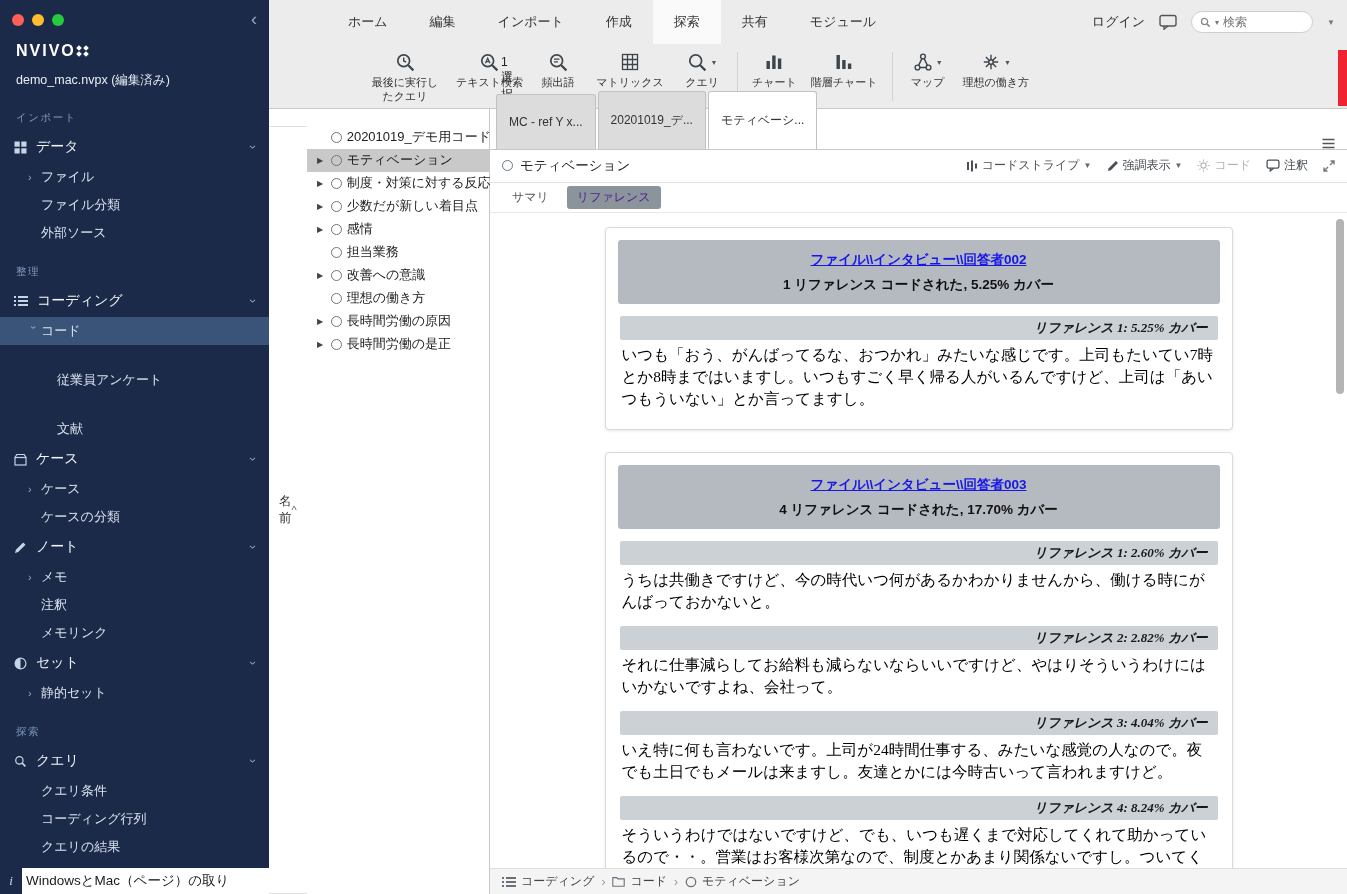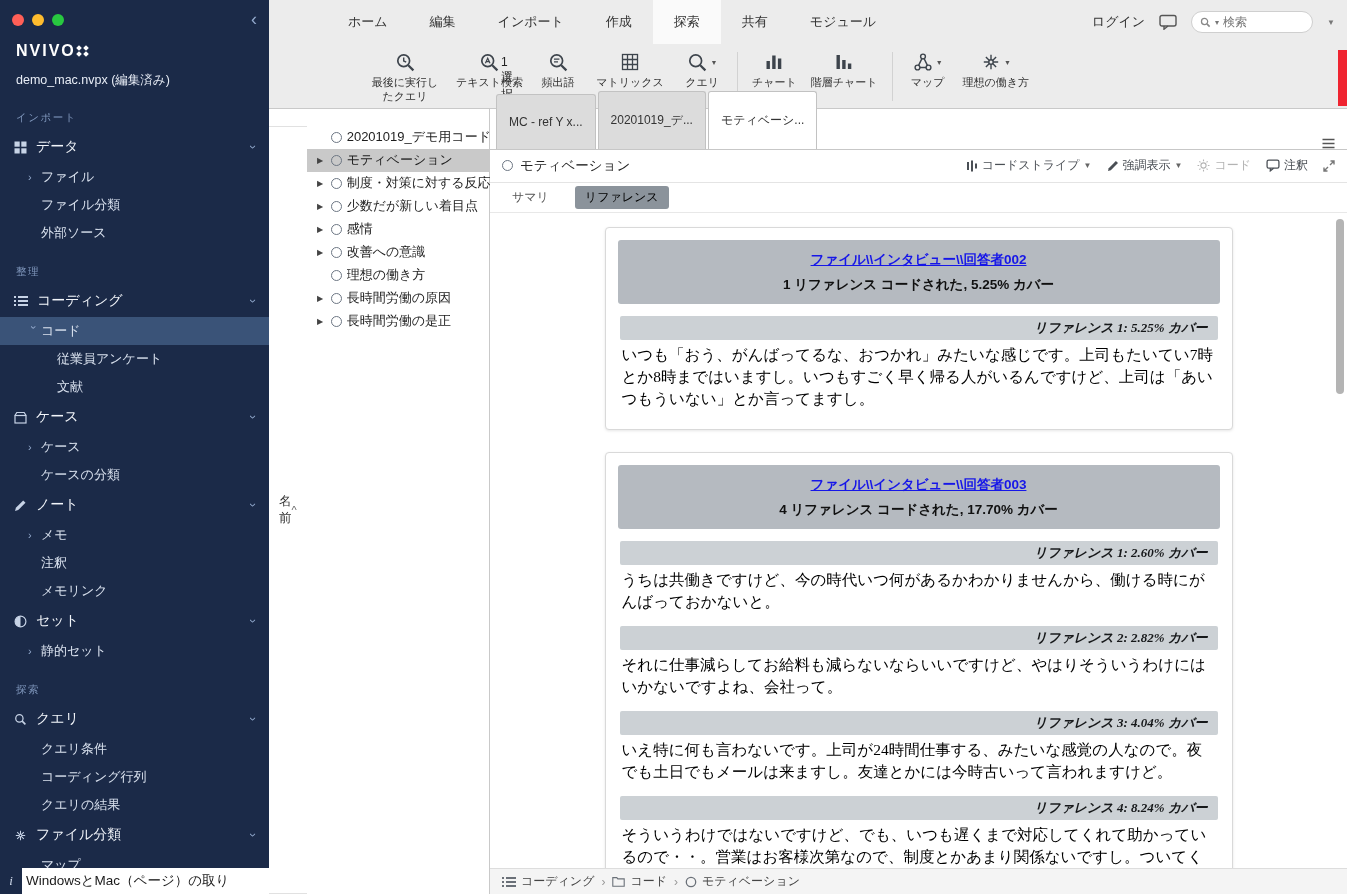--- a/index.html
+++ b/index.html
@@ -16,21 +16,21 @@
   .logo-text{font-size:16px;letter-spacing:2px;color:#fff;font-weight:bold;}
   .logo-spark{display:grid;grid-template-columns:5px 5px;grid-gap:2px;}
   .logo-spark i{width:4px;height:4px;background:#fff;transform:rotate(45deg);display:block;}
   .project{padding:12px 0 0 16px;font-size:12.5px;color:#e8edf6;}
   .sections{flex:1;overflow:hidden;padding-top:4px;}
   .section-label{font-size:10.5px;color:#7e95ba;letter-spacing:1.5px;padding:18px 16px 6px;}
   .group-row{display:flex;align-items:center;gap:9px;padding:7px 14px;font-size:14px;color:#f2f5fa;cursor:default;}
   .gicon{display:flex;align-items:center;color:#c7d3e6;}
   .gchev{margin-left:auto;color:#8fa6c9;font-size:12px;display:inline-block;transform:rotate(90deg);}
   .item-row{display:flex;align-items:center;padding:5px 10px 5px 28px;font-size:13px;color:#d9e1ee;}
-  .item-row.indent2{padding-left:44px;}
+  .item-row.indent2{padding-left:44px;margin-top:21px;}
   .item-row.selected{background:#3a5378;}
   .ichev{width:13px;color:#93a9cc;font-size:11px;display:inline-block;}
   .ichev.open{transform:rotate(90deg);width:11px;margin-right:2px;}
   .sidebar-bottom{height:26px;display:flex;align-items:stretch;}
   .info-cell{width:22px;display:flex;align-items:center;justify-content:center;color:#cfd9ea;font-style:italic;font-family:"Liberation Serif",serif;font-size:13px;}
   .bg-bottom{flex:1;background:#fff;color:#1a1a1a;font-size:13.5px;display:flex;align-items:center;padding-left:4px;white-space:nowrap;overflow:hidden;}
 
   
   .main{flex:1;display:flex;flex-direction:column;min-width:0;position:relative;}
   .red-strip{position:absolute;right:0;top:50px;width:9px;height:56px;background:#ef2430;z-index:20;}
@@ -79,21 +79,21 @@
   .doc-titlebar{display:flex;align-items:center;height:33px;border-bottom:1px solid #e4e4e4;padding:0 12px;}
   .title-left{display:flex;align-items:center;gap:7px;font-size:13.5px;color:#222;}
   .doc-controls{margin-left:auto;display:flex;align-items:center;gap:15px;font-size:12px;color:#4a4f55;}
   .ctrl{display:flex;align-items:center;gap:4px;}
   .ctrl.dim{color:#b3b3b3;}
   .caret{font-size:8px;color:#666;}
   .ci{display:flex;align-items:center;}
   .expand{color:#777;display:flex;align-items:center;}
   .doc-viewtabs{display:flex;align-items:center;gap:8px;height:30px;padding:0 12px;border-bottom:1px solid #e8e8e8;}
   .vtab{font-size:12px;color:#555;padding:3px 10px;border-radius:3px;}
-  .vtab.active{background:#8b939b;color:#000000;margin-left:8px;}
+  .vtab.active{background:#8b939b;color:#4c1d95;}
   .doc-content{flex:1;overflow:hidden;position:relative;padding-top:14px;}
   .cards{display:flex;flex-direction:column;gap:22px;align-items:center;}
   .card{width:628px;background:#fff;border:1px solid #d9d9d9;border-radius:4px;box-shadow:0 1px 3px rgba(0,0,0,.10);padding:12px 12px 8px;}
   .card-head{background:#b5bac0;border-radius:3px;text-align:center;padding:10px 8px;}
   .card-link{color:#1616e8;font-weight:bold;font-size:13.5px;text-decoration:underline;}
   .card-sub{font-size:13.5px;font-weight:bold;color:#101010;margin-top:7px;}
   .ref-bar{background:#ccd1d5;border-radius:2px;margin:12px 2px 4px;padding:3px 10px;text-align:right;font-style:italic;font-weight:bold;font-size:13px;color:#16181a;font-family:"Liberation Serif",serif;}
   .ref-text{font-family:"Liberation Serif",serif;font-size:15.5px;line-height:1.45;color:#000;margin:4px 4px 10px;}
   .vscroll{position:absolute;top:4px;right:3px;width:9px;bottom:4px;}
   .vthumb{position:absolute;top:2px;right:0;width:8px;height:175px;background:#b4b4b4;border-radius:4px;}
@@ -451,20 +451,25 @@
               <span class="tri">▶</span>
               <span class="ring"></span>
               <span class="llabel">少数だが新しい着目点</span>
             </div>
             <div class="lrow">
               <span class="tri">▶</span>
               <span class="ring"></span>
               <span class="llabel">感情</span>
             </div>
             <div class="lrow">
+              <span class="tri"></span>
+              <span class="ring"></span>
+              <span class="llabel">担当業務</span>
+            </div>
+            <div class="lrow">
               <span class="tri">▶</span>
               <span class="ring"></span>
               <span class="llabel">改善への意識</span>
             </div>
             <div class="lrow">
               <span class="tri"></span>
               <span class="ring"></span>
               <span class="llabel">理想の働き方</span>
             </div>
             <div class="lrow">

